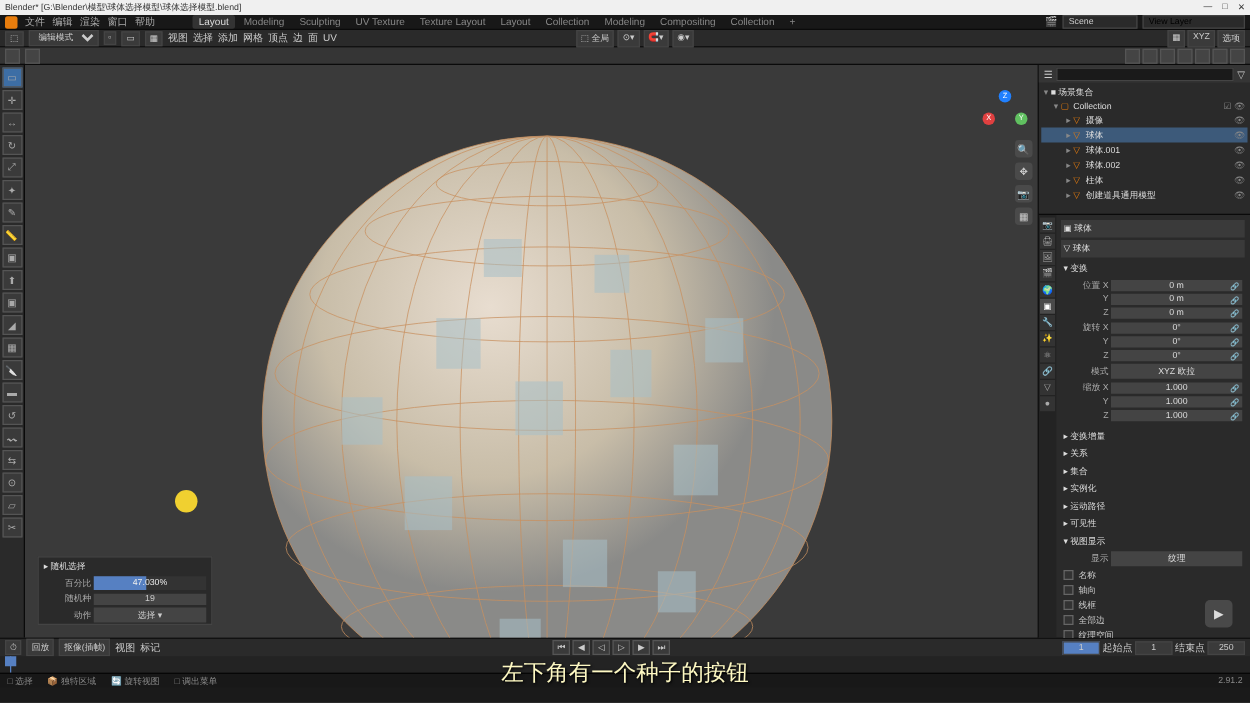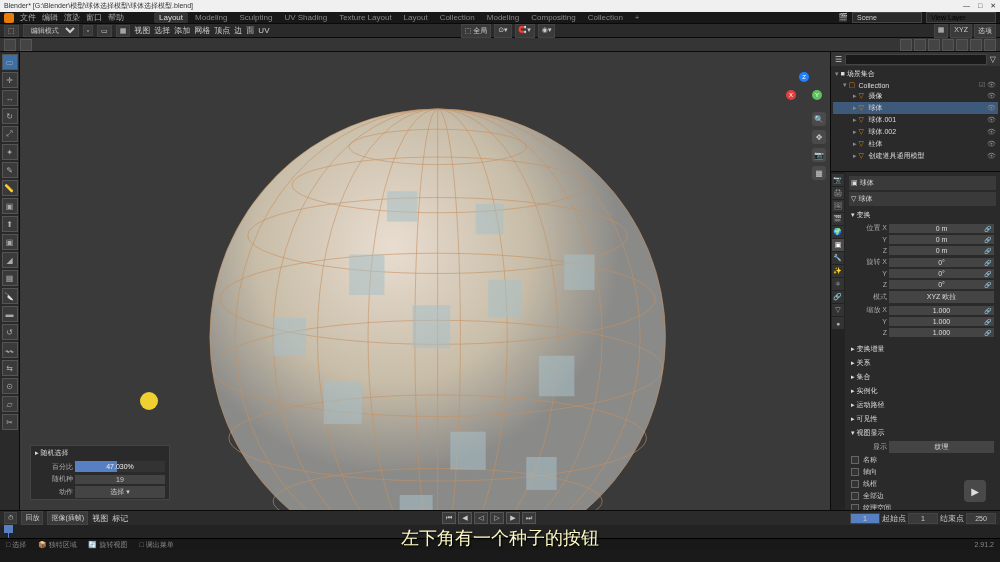--- a/index.html
+++ b/index.html
@@ -6,22 +6,22 @@
 body { width:1000px; height:562px; background:#1a1a1a; color:#ccc; font-size:8px; overflow:hidden; position:relative; }
 .titlebar { height:12px; background:#f0f0f0; color:#333; display:flex; align-items:center; padding:0 4px; font-size:7px; }
 .titlebar-right { margin-left:auto; display:flex; gap:8px; }
 .topmenu { height:12px; background:#181818; display:flex; align-items:center; padding:0 4px; gap:6px; border-bottom:1px solid #0a0a0a; }
 .topmenu .logo { width:10px; height:10px; background:#e87d0d; border-radius:2px; }
 .topmenu span { color:#aaa; }
 .topmenu-tabs { display:flex; gap:2px; margin-left:24px; }
 .topmenu-tabs .tab { padding:1px 5px; color:#888; border-radius:2px; }
 .topmenu-tabs .tab.active { background:#333; color:#ddd; }
 .topmenu-right { margin-left:auto; display:flex; align-items:center; gap:4px; }
-.scene-input { background:#2a2a2a; border:1px solid #444; color:#ccc; padding:1px 4px; width:70px; font-size:7px; }
-.viewlayer { background:#2a2a2a; border:1px solid #444; padding:1px 4px; width:70px; font-size:7px; }
+.scene-input { background:#2a2a2a; border:1px solid #444; color:#ccc; padding:1px 4px; width:60px; font-size:7px; }
+.viewlayer { background:#2a2a2a; border:1px solid #444; padding:1px 4px; width:82px; font-size:7px; }
 .toolbar2 { height:14px; background:#2a2a2a; display:flex; align-items:center; padding:0 4px; gap:4px; border-bottom:1px solid #0a0a0a; }
 .toolbar2 select, .toolbar2 .btn { background:#3a3a3a; border:1px solid #444; color:#ccc; font-size:7px; padding:1px 3px; }
 .toolbar2 .btn { min-width:10px; text-align:center; }
 .toolbar2-right { margin-left:auto; display:flex; gap:2px; }
 .modebar { height:14px; background:#353535; display:flex; align-items:center; padding:0 4px; gap:4px; border-bottom:1px solid #0a0a0a; }
 .modebar .ico { width:12px; height:12px; background:#444; border:1px solid #555; }
 .modebar span { color:#ccc; font-size:7px; }
 .modebar-right { margin-left:auto; display:flex; gap:2px; align-items:center; }
 .main { display:flex; height:458px; }
 .tools-left { width:20px; background:#2a2a2a; display:flex; flex-direction:column; padding:2px 0; gap:2px; border-right:1px solid #0a0a0a; }
@@ -102,21 +102,21 @@
   <div class="logo"></div>
   <span>文件</span>
   <span>编辑</span>
   <span>渲染</span>
   <span>窗口</span>
   <span>帮助</span>
   <div class="topmenu-tabs">
     <span class="tab active">Layout</span>
     <span class="tab">Modeling</span>
     <span class="tab">Sculpting</span>
-    <span class="tab">UV Shading</span>
+    <span class="tab">UV Texture</span>
     <span class="tab">Texture Layout</span>
     <span class="tab">Layout</span>
     <span class="tab">Collection</span>
     <span class="tab">Modeling</span>
     <span class="tab">Compositing</span>
     <span class="tab">Collection</span>
     <span class="tab">+</span>
   </div>
   <div class="topmenu-right">
     <span>🎬</span>

